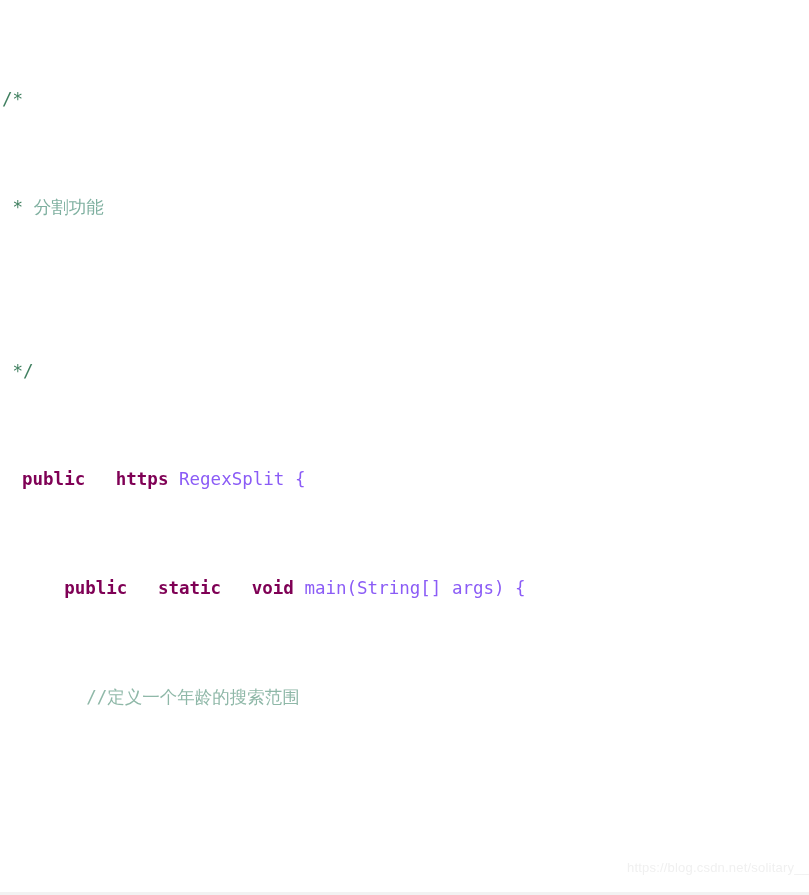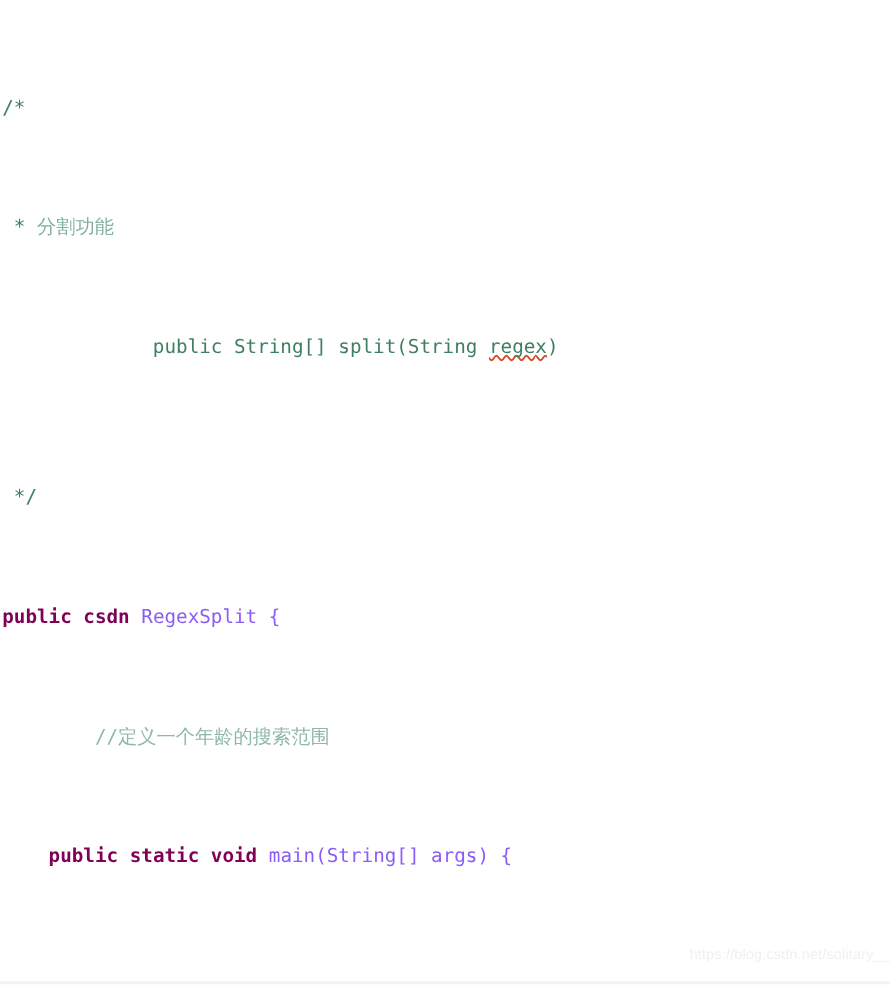--- a/index.html
+++ b/index.html
@@ -25,21 +25,21 @@
     font-size: 17.5px;
     line-height: 27.2px;
     white-space: pre;
     color: #000000;
     letter-spacing: 0px;
   }
 
   .ln { display: block; height: 27.2px; white-space: pre; }
 
   
-  .kw    { color: #7f0055; font-weight: bold; }                              
+  .kw    { color: #7f0055; font-weight: bold; margin-left: 20px; }                              
   .cmt   { color: #8fb8a8; }                              
   .cmtb  { color: #7fb0a0; }                              
   .cmtd  { color: #3f7f5f; }          
   .pl    { color: #8b5cf6; }                              
 
   
   .sq-red {
     text-decoration: underline wavy #d44a2a;
     text-decoration-skip-ink: none;
   }
@@ -67,30 +67,29 @@
 </style>
 </head>
 <body>
 
 <div id="code">
 
   <span class="ln"><span class="cmtd">/*</span></span>
 
   <span class="ln"><span class="cmtd"> *</span><span class="cmtb"> </span><span class="cmtb">分割功能</span></span>
 
-  <span class="ln"><span class="pl">             </span><span class="cmtd">public String[] split(String </span><span class="cmtd sq-red">regex</span><span class="cmtd">)</span></span>
 
 
   <span class="ln"><span class="cmtd"> */</span></span>
 
-  <span class="ln"><span class="kw">public</span><span class="pl"> </span><span class="kw">csdn</span><span class="pl"> </span><span class="pl">RegexSplit {</span></span>
+  <span class="ln"><span class="kw">public</span><span class="pl"> </span><span class="kw">https</span><span class="pl"> </span><span class="pl">RegexSplit {</span></span>
+
+  <span class="ln"><span class="pl">    </span><span class="kw">public</span><span class="pl"> </span><span class="kw">static</span><span class="pl"> </span><span class="kw">void</span><span class="pl"> </span><span class="pl">main(String[] args) {</span></span>
 
   <span class="ln"><span class="pl">        </span><span class="cmt">//定义一个年龄的搜索范围</span></span>
-
-  <span class="ln"><span class="pl">    </span><span class="kw">public</span><span class="pl"> </span><span class="kw">static</span><span class="pl"> </span><span class="kw">void</span><span class="pl"> </span><span class="pl">main(String[] args) {</span></span>
 
   
 
   
 
   
 
   
 
   

